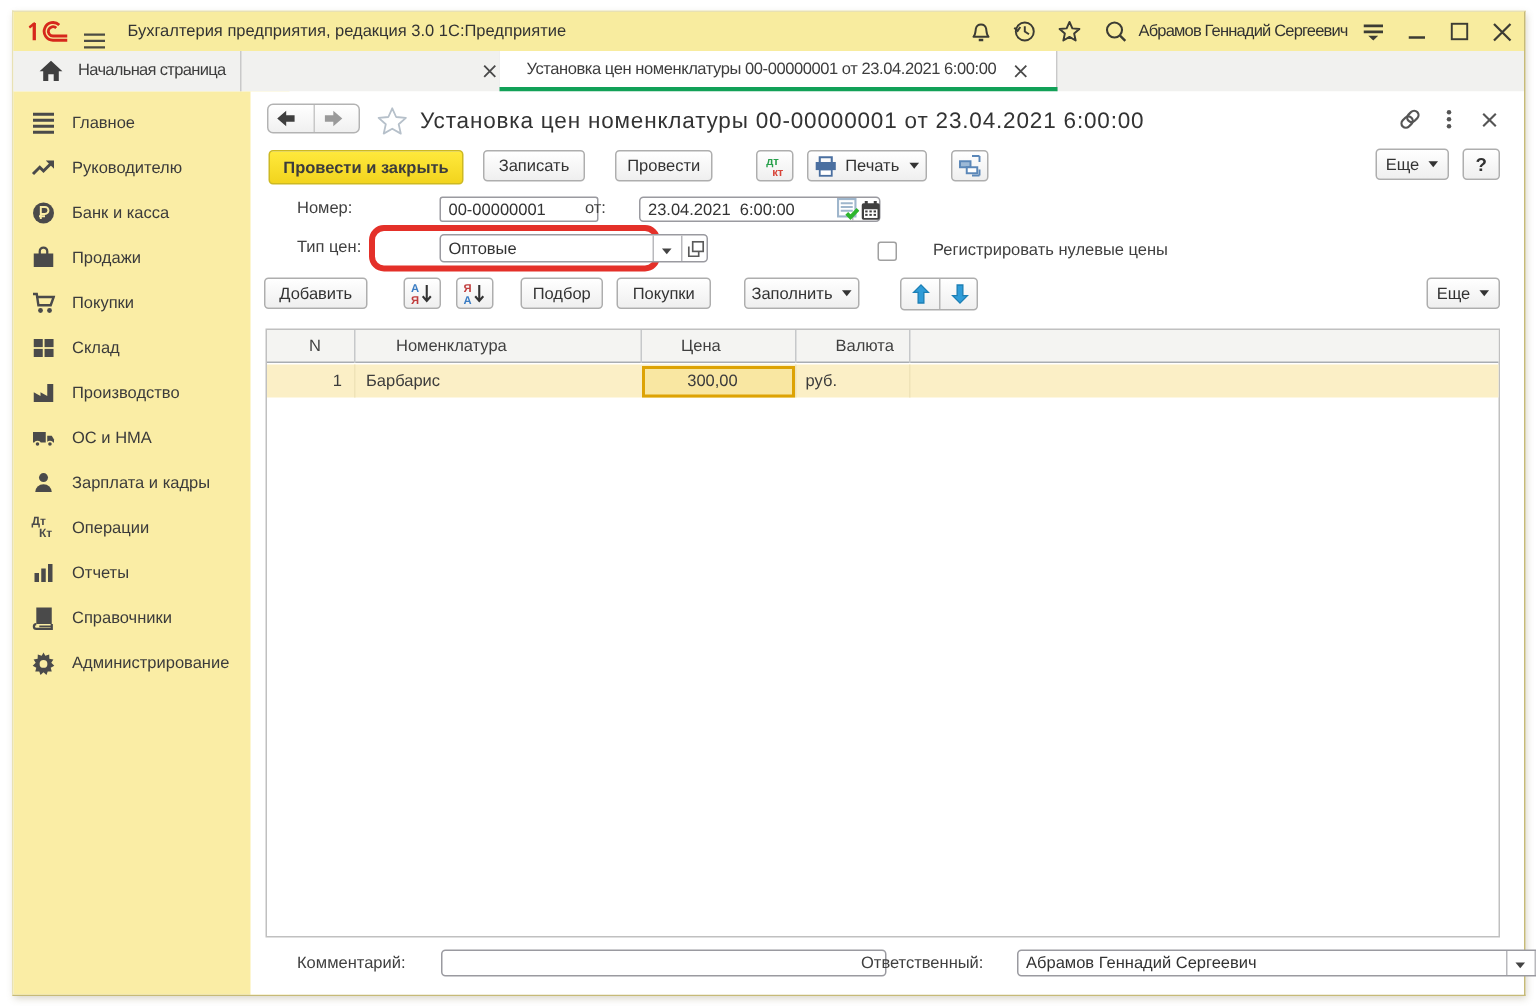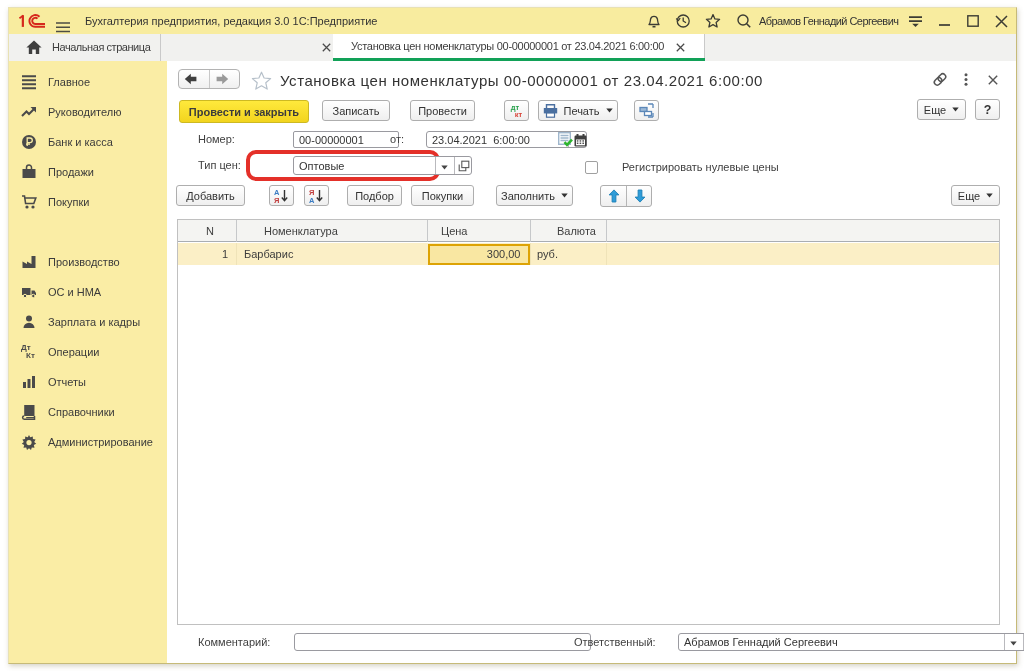--- a/index.html
+++ b/index.html
@@ -120,20 +120,31 @@
         <div class="mi-tx">Продажи</div>
       </div>
     <div class="menu-item" style="top:126px">
         <svg class="mi-ic" viewBox="0 0 16 16">
           <path d="M1,2 H3.5 L4.6,9.5 H12.8 L14.8,4 H4" fill="none" stroke="#4a4a4a" stroke-width="1.6"></path>
           <circle cx="6" cy="13" r="1.6" fill="#4a4a4a"></circle>
           <circle cx="12" cy="13" r="1.6" fill="#4a4a4a"></circle>
         </svg>
         <div class="mi-tx">Покупки</div>
       </div>
+    <div class="menu-item" style="top:156px">
+        <svg class="mi-ic" viewBox="0 0 16 16">
+          <g fill="#4a4a4a">
+            <rect x="1.5" y="2" width="6" height="5.4"></rect>
+            <rect x="8.7" y="2" width="6" height="5.4"></rect>
+            <rect x="1.5" y="8.6" width="6" height="5.4"></rect>
+            <rect x="8.7" y="8.6" width="6" height="5.4"></rect>
+          </g>
+        </svg>
+        <div class="mi-tx">Склад</div>
+      </div>
     <div class="menu-item" style="top:186px">
         <svg class="mi-ic" viewBox="0 0 16 16">
           <path d="M1.5,14 V7.5 L6,10 V7.5 L10.5,10 V2 H14.5 V14 Z" fill="#4a4a4a"></path>
         </svg>
         <div class="mi-tx">Производство</div>
       </div>
     <div class="menu-item" style="top:216px">
         <svg class="mi-ic" viewBox="0 0 16 16">
           <path d="M1,4 H9.5 V11 H1 Z" fill="#4a4a4a"></path>
           <path d="M10.5,6.5 H13.5 L15,9 V11 H10.5 Z" fill="#4a4a4a"></path>
@@ -317,30 +328,30 @@
         </svg></div>
 
     <div class="abs" style="left:10px;top:158px;width:823px;height:406px;border:1px solid #c0c0c0">
       <div class="abs" style="left:0;top:0;width:821px;height:22px;background:#f4f4f2;border-bottom:1px solid #a9adb2">
         <div class="abs" style="left:58px;top:0;width:1px;height:22px;background:#c6c8ca"></div>
         <div class="abs" style="left:249px;top:0;width:1px;height:22px;background:#c6c8ca"></div>
         <div class="abs" style="left:352px;top:0;width:1px;height:22px;background:#c6c8ca"></div>
         <div class="abs" style="left:428px;top:0;width:1px;height:22px;background:#c6c8ca"></div>
         <div class="abs lbl" style="left:8px;top:0;line-height:22px">N</div>
         <div class="abs lbl" style="left:66px;top:0;line-height:22px">Номенклатура</div>
-        <div class="abs lbl" style="left:243px;top:0;line-height:22px">Цена</div>
+        <div class="abs lbl" style="left:256px;top:0;line-height:22px">Цена</div>
         <div class="abs lbl" style="left:359px;top:0;line-height:22px">Валюта</div>
       </div>
       <div class="abs" style="left:0;top:23px;width:821px;height:22px;background:#fbefc6;font-size:11px;color:#3c3c3c">
         <div class="abs" style="left:58px;top:0;width:1px;height:22px;background:#efe3b8"></div>
         <div class="abs" style="left:352px;top:0;width:1px;height:22px;background:#efe3b8"></div>
         <div class="abs" style="left:428px;top:0;width:1px;height:22px;background:#efe3b8"></div>
         <div class="abs" style="left:0;top:0;width:50px;text-align:right;line-height:22px">1</div>
         <div class="abs" style="left:66px;top:0;line-height:22px">Барбарис</div>
-        <div class="abs" style="left:249.5px;top:0.5px;width:102px;height:21px;background:#f9e7a2;border:2px solid #dda305;line-height:17px;text-align:right;padding-right:7px">300,00</div>
+        <div class="abs" style="left:249.5px;top:0.5px;width:102px;height:21px;background:#f9e7a2;border:2px solid #dda305;line-height:17px;text-align:center;padding-right:7px">300,00</div>
         <div class="abs" style="left:359px;top:0;line-height:22px">руб.</div>
       </div>
     </div>
 
     <div class="lbl" style="left:11px;top:573px;line-height:17px">Комментарий:</div>
     <div class="inp" style="left:87px;top:572px;width:297px;height:18px;border-radius:3px"></div>
     <div class="lbl" style="left:387px;top:573px;line-height:17px">Ответственный:</div>
     <div class="inp" style="left:471px;top:572px;width:362px;height:18px;border-radius:3px">Абрамов Геннадий Сергеевич
       <div class="abs" style="left:325px;top:0;width:1px;height:16px;background:#b9b9bd"></div>
       <div class="abs" style="left:344px;top:0;width:1px;height:16px;background:#b9b9bd"></div>

